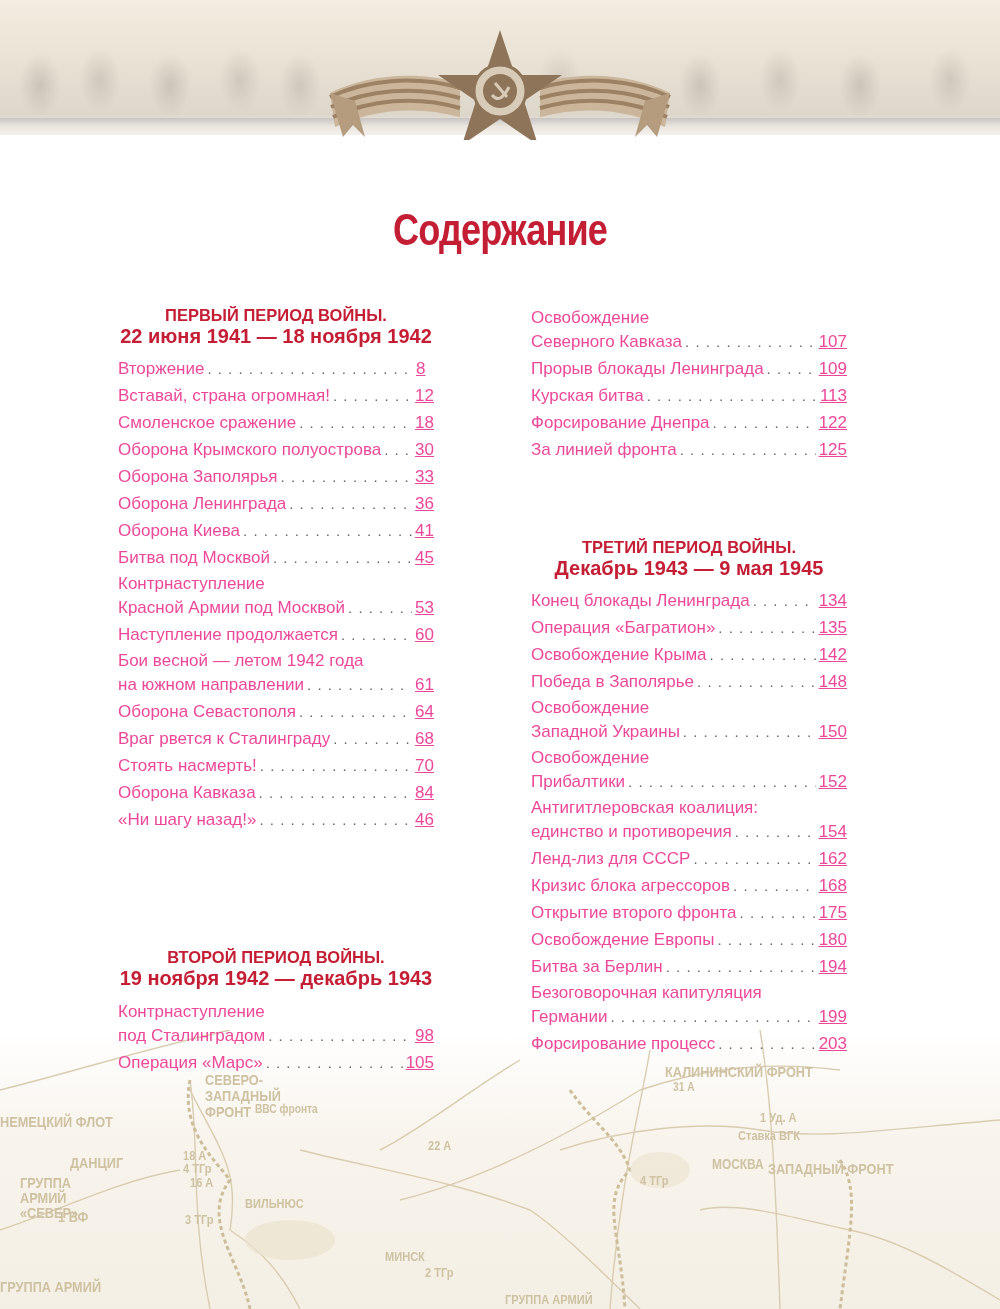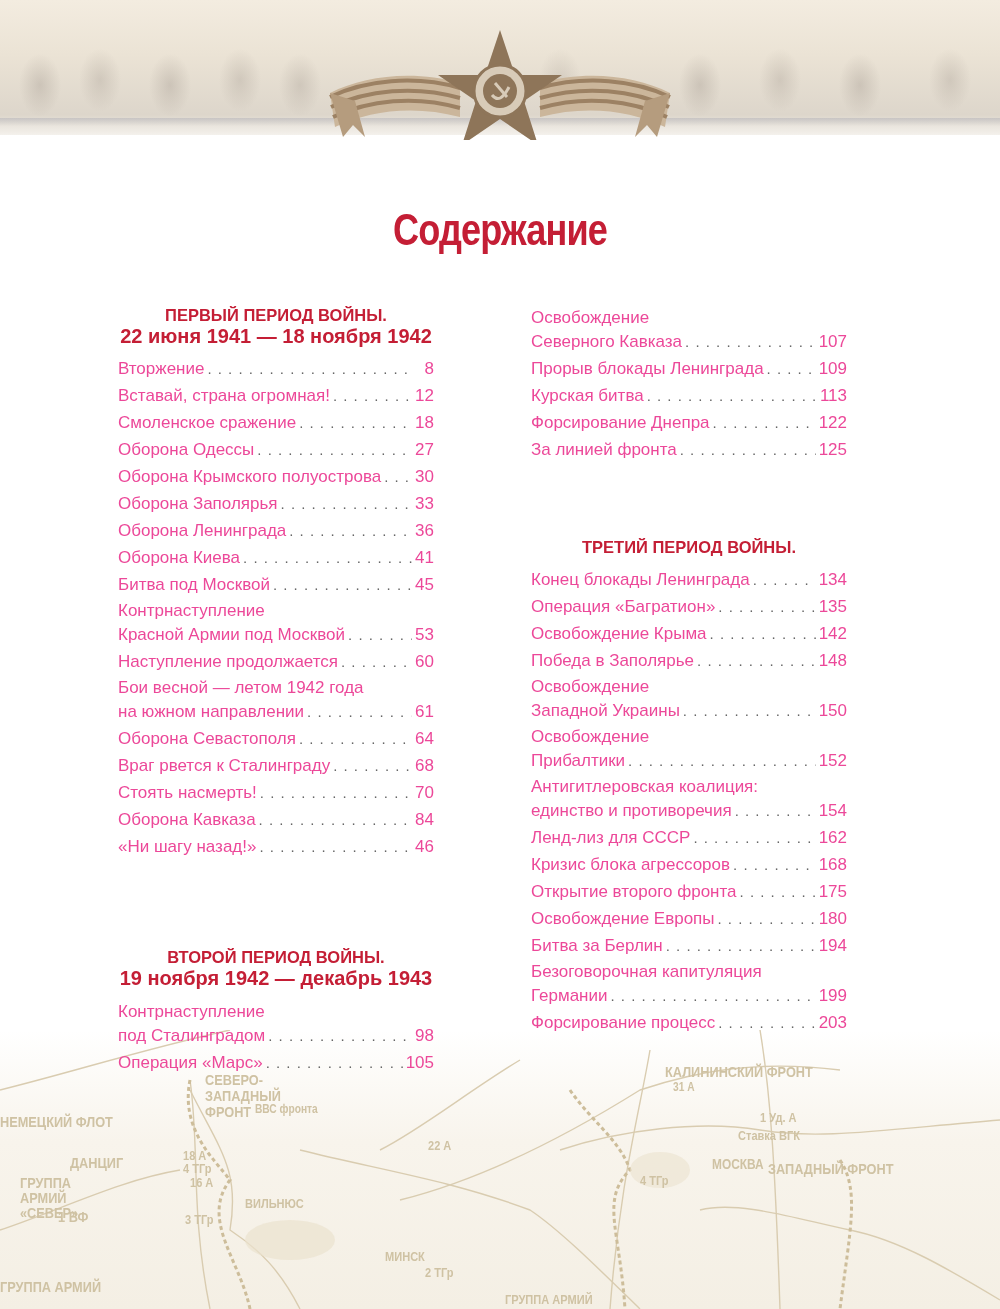--- a/index.html
+++ b/index.html
@@ -69,21 +69,21 @@
   .section-head .sub { font-size: 20px; }
   .entry { position: relative; font-size: 17px; line-height: 27px; color: #ec4899; }
   .entry .line1 { display: block; line-height: 21px; padding-top: 2px; }
   .entry .row { display: flex; align-items: baseline; white-space: nowrap; }
   .entry .title { flex: 0 0 auto; }
   .entry .dots {
     flex: 1 1 auto; overflow: hidden; margin: 0 3px; color: #666;
     letter-spacing: 3.2px; font-size: 15px;
   }
   .entry .dots::after { content: ". . . . . . . . . . . . . . . . . . . . . . . . . . . . . . . . . . . . . . . . . . . . . . . . ."; letter-spacing: 0; word-spacing: 2px; }
-  .entry .page { flex: 0 0 auto; text-align: right; min-width: 18px; }
+  .entry .page { flex: 0 0 auto; min-width: 18px; text-decoration: underline; }
 </style>
 </head>
 <body>
 
 <div class="header-band">
   <div class="figures"></div>
   <div class="shadow-line"></div>
 </div>
 <svg class="emblem" viewBox="0 0 350 115" width="350" height="115">
 
@@ -184,27 +184,20 @@
     </div>
   <div class="entry">
       <div class="row">
         <span class="title">Смоленское сражение</span>
         <span class="dots"></span>
         <span class="page">18</span>
       </div>
     </div>
   <div class="entry">
       <div class="row">
-        <span class="title">Оборона Одессы</span>
-        <span class="dots"></span>
-        <span class="page">27</span>
-      </div>
-    </div>
-  <div class="entry">
-      <div class="row">
         <span class="title">Оборона Крымского полуострова</span>
         <span class="dots"></span>
         <span class="page">30</span>
       </div>
     </div>
   <div class="entry">
       <div class="row">
         <span class="title">Оборона Заполярья</span>
         <span class="dots"></span>
         <span class="page">33</span>
@@ -349,20 +342,21 @@
         <span class="title">За линией фронта</span>
         <span class="dots"></span>
         <span class="page">125</span>
       </div>
     </div>
 </div>
 
 <div class="toc-col right" style="top:537px;">
   <div class="section-head">
     <div>ТРЕТИЙ ПЕРИОД ВОЙНЫ.</div>
+    <div class="sub">Декабрь 1943 — 9 мая 1945</div>
   </div>
   <div style="height:8px"></div>
   <div class="entry">
       <div class="row">
         <span class="title">Конец блокады Ленинграда</span>
         <span class="dots"></span>
         <span class="page">134</span>
       </div>
     </div>
   <div class="entry">

